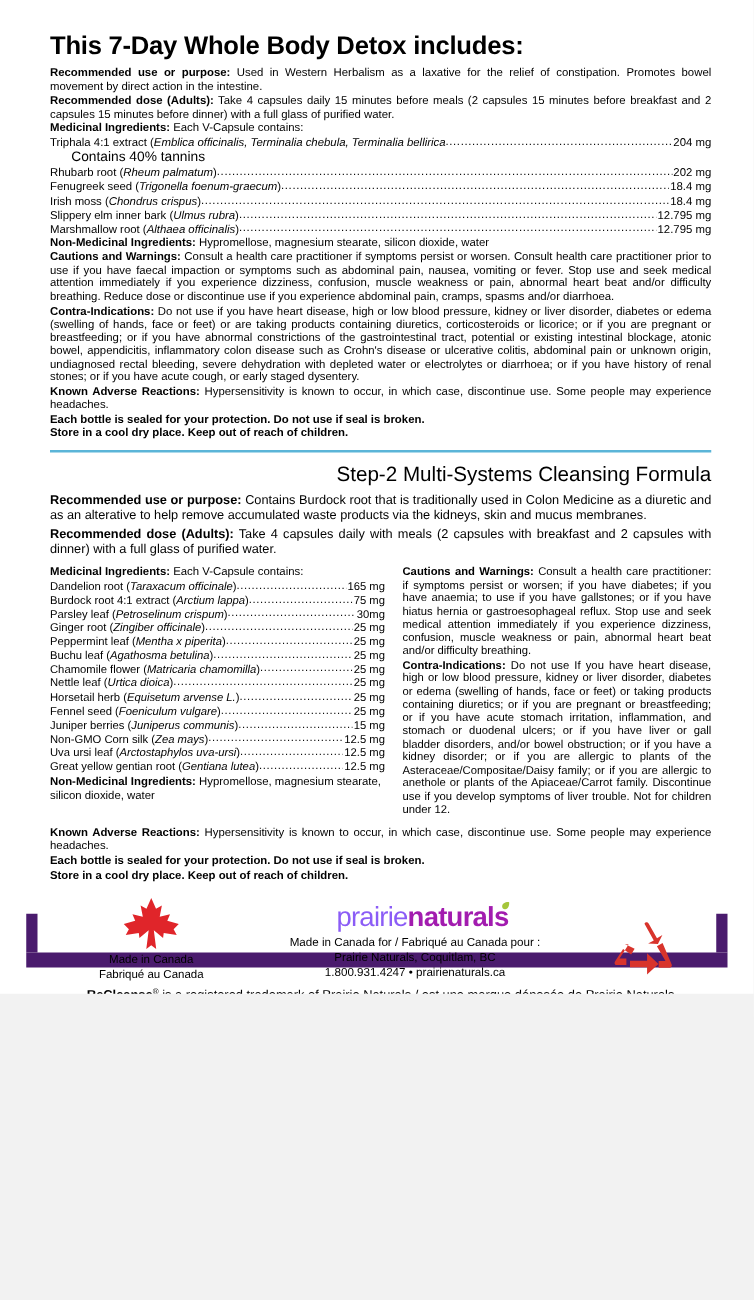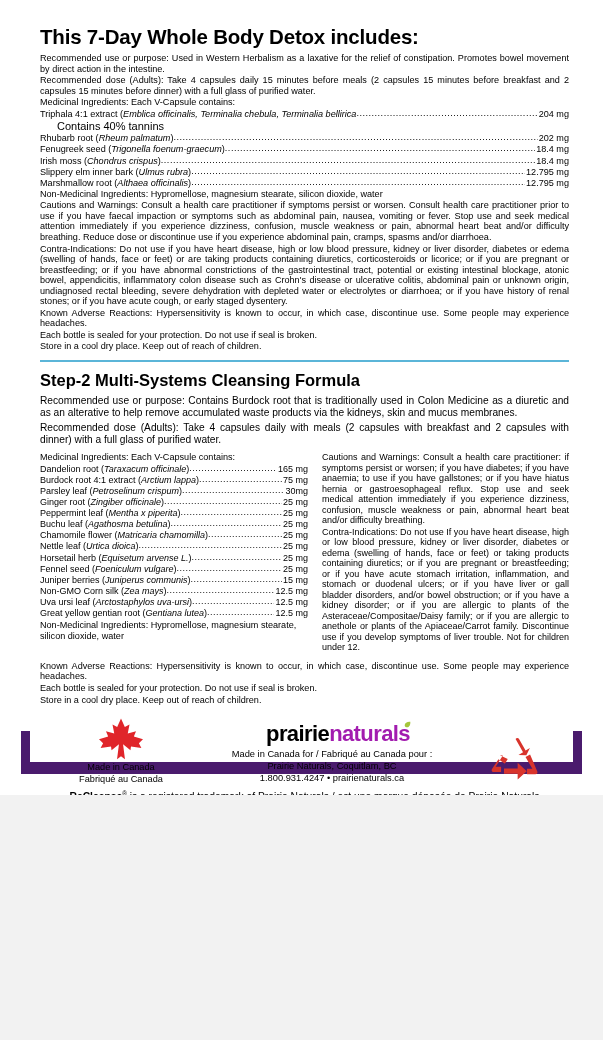--- a/index.html
+++ b/index.html
@@ -58,33 +58,34 @@
   }
   h2.step {
     font-size: 15.5px;
     font-weight: bold;
     letter-spacing: -0.1px;
     margin: 0 0 2px 0;
     line-height: 1.1;
   }
   h2.step2 {
     font-size: 16.5px;
-    font-weight: bold;
+    font-weight: normal;
     margin: 0 0 6px 0;
     line-height: 1.1;
+    text-align: right;
   }
 
   p.para {
     font-size: 9.1px;
     line-height: 1.16;
     margin: 0 0 1px 0;
     text-align: justify;
   }
   p.para.nojust { text-align: left; }
-  b { font-weight: normal; }
+  b { font-weight: bold; }
   i { font-style: italic; }
 
   .sec1 { margin-bottom: 2px; }
 
   
   .ing-list { margin: 0; padding: 0; }
   .ing-row {
     display: flex;
     align-items: baseline;
     font-size: 9.1px;
@@ -156,21 +157,21 @@
     padding-bottom: 1px;
   }
   .brand-wordmark {
     font-size: 22px;
     letter-spacing: -0.6px;
     line-height: 1;
     margin-bottom: 3px;
     position: relative;
     display: inline-block;
   }
-  .brand-prairie { color: #000000; font-weight: bold; margin-left: 12px; }
+  .brand-prairie { color: #8b5cf6; font-weight: normal; margin-left: 12px; }
   .brand-naturals { color: #a21caf; font-weight: bold; }
   .brand-leaf {
     position: absolute;
     right: -1px;
     top: -2px;
     width: 7px;
     height: 7px;
   }
   .brand-block .cap {
     font-size: 9.3px;

